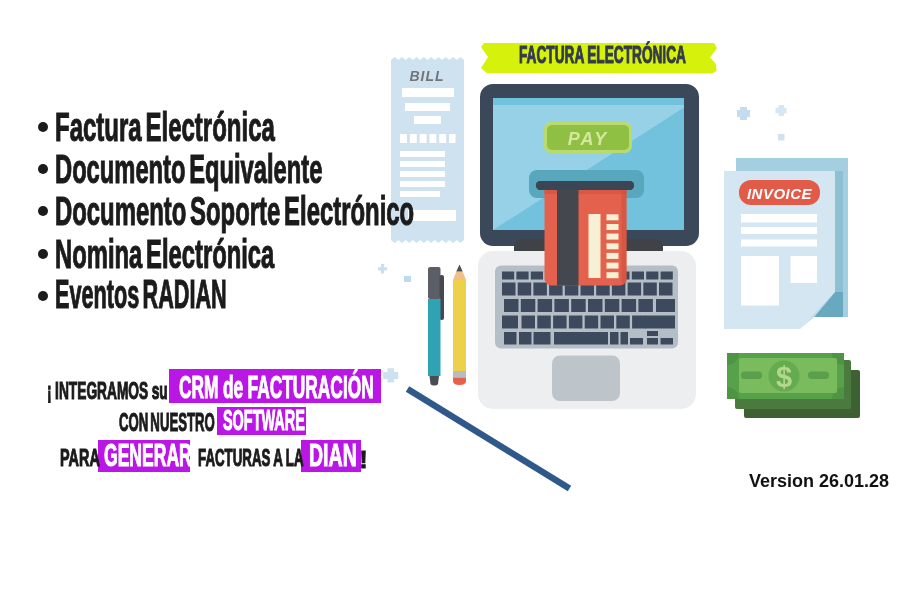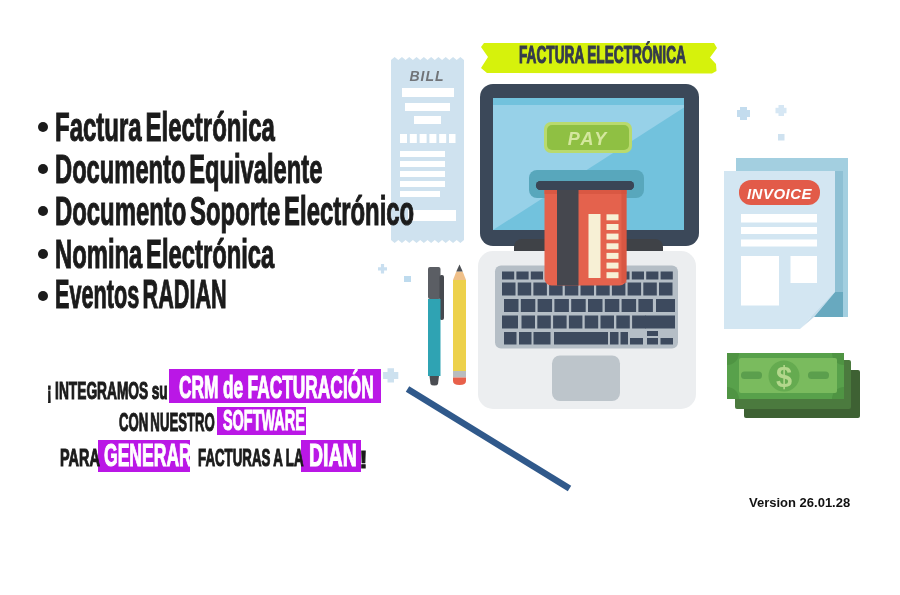--- a/index.html
+++ b/index.html
@@ -199,13 +199,13 @@
 <div class="imp pb" id="t-p1a" style="left:47px;top:379px;font-size:24px;transform:scaleX(0.572);">¡ INTEGRAMOS su</div>
 <div class="imp wht pb" id="t-p1b" style="left:179px;top:372px;font-size:31.5px;transform:scaleX(0.550);">CRM de FACTURACIÓN</div>
 <div class="imp" id="t-p2a" style="left:118.5px;top:409px;font-size:26px;transform:scaleX(0.507);">CON NUESTRO</div>
 <div class="imp wht" id="t-p2b" style="left:223.3px;top:405px;font-size:30px;transform:scaleX(0.481);">SOFTWARE</div>
 <div class="imp" id="t-p3a" style="left:59.5px;top:446.4px;font-size:24px;transform:scaleX(0.601);">PARA</div>
 <div class="imp wht" id="t-p3b" style="left:104px;top:440px;font-size:31px;transform:scaleX(0.566);">GENERAR</div>
 <div class="imp pb" id="t-p3c" style="left:198px;top:445.8px;font-size:24px;transform:scaleX(0.554);">FACTURAS A LA</div>
 <div class="imp wht" id="t-p3d" style="left:308.5px;top:440px;font-size:31px;transform:scaleX(0.630);">DIAN</div>
 <div class="imp" id="t-p3e" style="left:359.5px;top:448.3px;font-size:24px;">!</div>
 
-<div class="abs" style="left:749px;top:495px;font-size:13px;font-weight:bold;color:#111;white-space:nowrap;">Version 26.01.28</div>
+<div class="abs" style="left:749px;top:471px;font-size:18px;font-weight:bold;color:#111;white-space:nowrap;">Version 26.01.28</div>
 
 </body></html>

